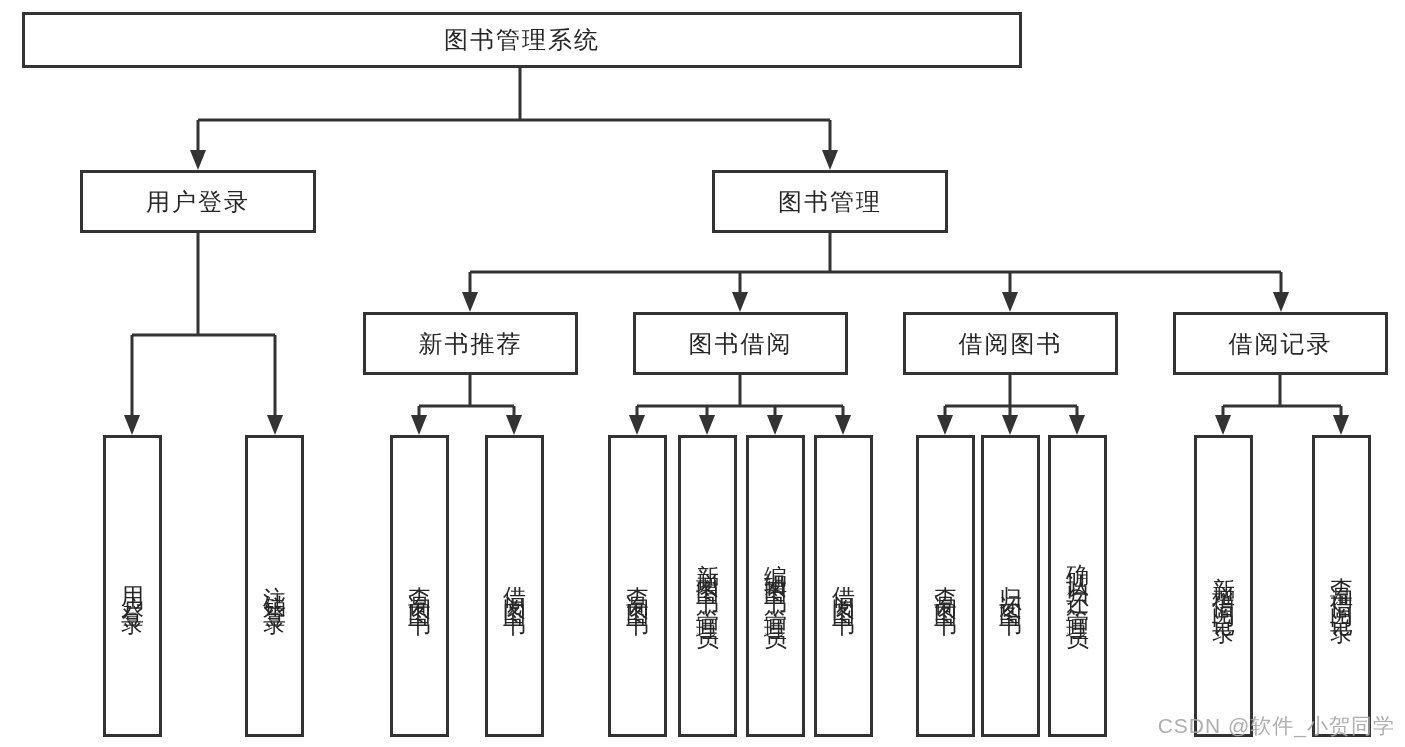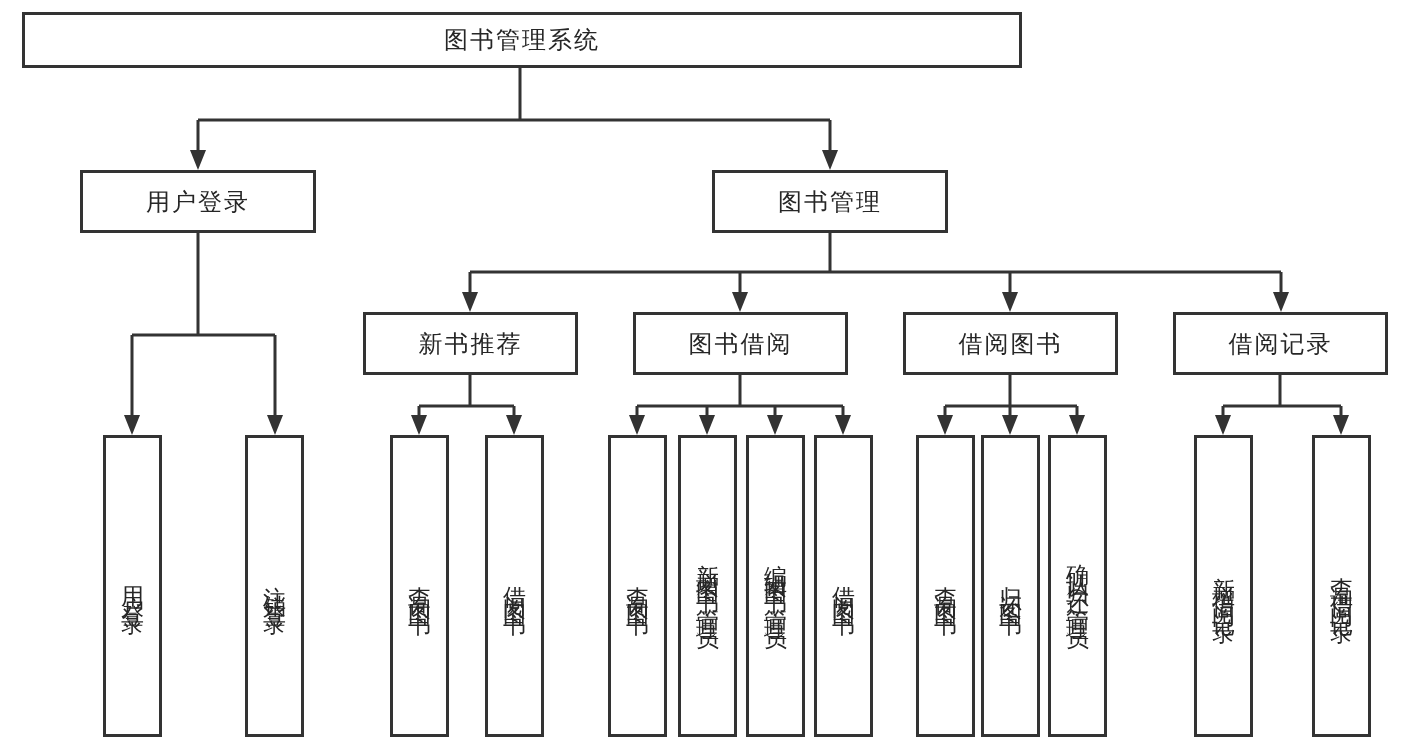--- a/index.html
+++ b/index.html
@@ -191,14 +191,15 @@
     <span class="vlabel">确认归还（管理员）</span>
   </div>
 
   <div class="node v leaf lf12">
     <span class="vlabel">新增借阅记录</span>
   </div>
   <div class="node v leaf lf13">
     <span class="vlabel">查询借阅记录</span>
   </div>
 
+  <div id="watermark">CSDN @软件_小贺同学</div>
 
 </div>
 
 </body></html>

